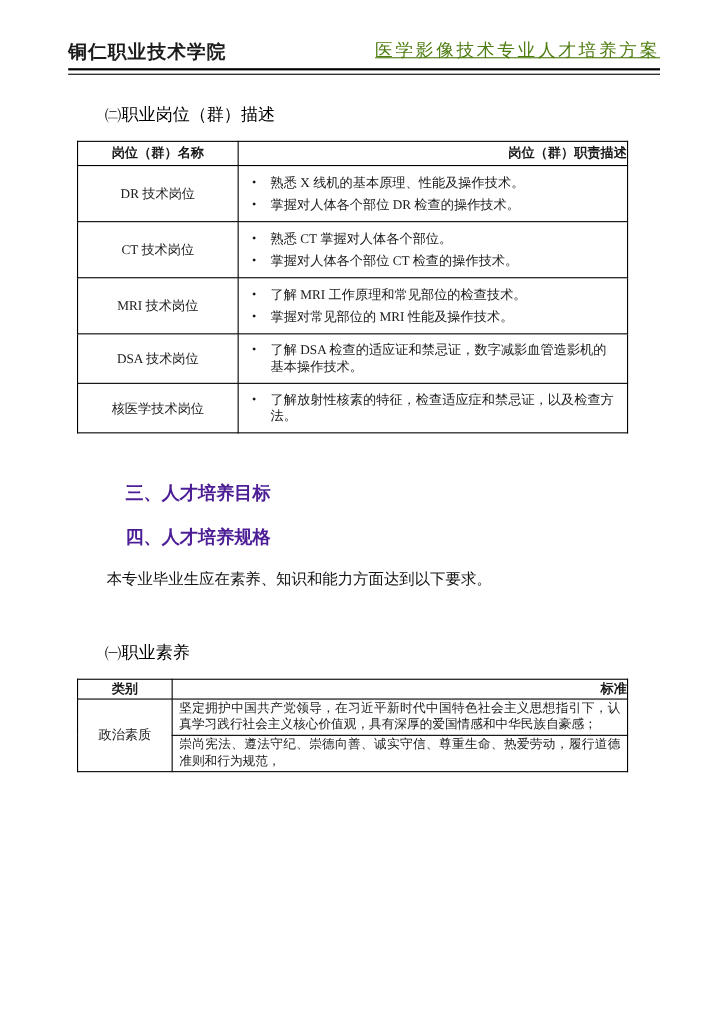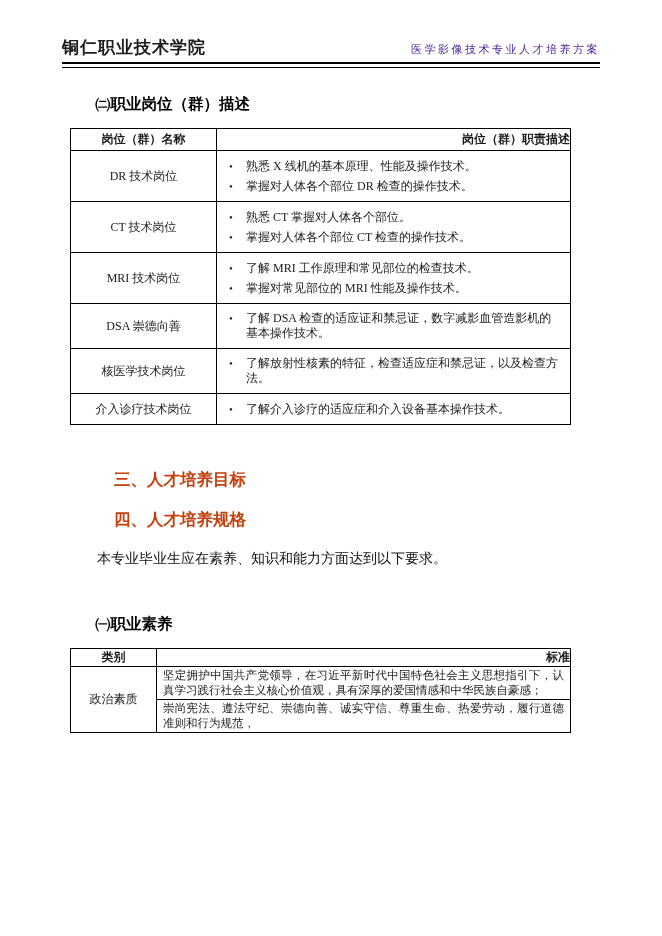--- a/index.html
+++ b/index.html
@@ -14,33 +14,33 @@
     color:#1a1a1a;
     overflow:hidden;
   }
   
   .hdr-row{display:flex;justify-content:space-between;align-items:flex-end;}
   .hdr-school{
     font-family:"Liberation Sans","DejaVu Sans",sans-serif;
     font-weight:bold;font-size:17px;letter-spacing:1px;color:#1c1c1c;
   }
   .hdr-doc{
-    font-size:11px;color:#4c1d95;letter-spacing:2.5px;padding-bottom:2px;
+    font-size:16px;color:#4d7c0f;letter-spacing:2.5px;padding-bottom:2px;text-decoration:underline;
   }
   .hdr-rule{margin-top:3px;height:3px;border-top:2.5px solid #000;border-bottom:1.5px solid #000;}
 
   
   .h-sub{   
     font-family:"Liberation Sans","DejaVu Sans",sans-serif;
-    font-weight:bold;font-size:15.5px;color:#000;
+    font-weight:normal;font-size:15.5px;color:#000;
     margin:26px 0 13px 33px;
   }
   .h-main{  
     font-family:"Liberation Sans","DejaVu Sans",sans-serif;
-    font-weight:bold;font-size:16.5px;color:#c2410c;
+    font-weight:bold;font-size:16.5px;color:#4c1d95;
     margin:0 0 0 52px;
   }
 
   
   table{border-collapse:collapse;width:501px;margin-left:8px;table-layout:fixed;}
   table,th,td{border:1px solid #000;}
   table{border-width:1.5px;}
   th{
     font-family:"Liberation Sans","DejaVu Sans",sans-serif;
     font-weight:bold;font-size:12px;text-align:right;padding:0;
@@ -120,43 +120,34 @@
               <span class="bullet">•</span>
               <span>了解 MRI 工作原理和常见部位的检查技术。</span>
             </div>
           <div class="duty">
               <span class="bullet">•</span>
               <span>掌握对常见部位的 MRI 性能及操作技术。</span>
             </div>
         </td>
       </tr>
       <tr class="row-single">
-        <td class="cell-name">DSA 崇德向善</td>
+        <td class="cell-name">DSA 技术岗位</td>
         <td class="cell-duties">
           <div class="duty">
               <span class="bullet">•</span>
               <span>了解 DSA 检查的适应证和禁忌证，数字减影血管造影机的基本操作技术。</span>
             </div>
         </td>
       </tr>
       <tr class="row-single">
         <td class="cell-name">核医学技术岗位</td>
         <td class="cell-duties">
           <div class="duty">
               <span class="bullet">•</span>
               <span>了解放射性核素的特征，检查适应症和禁忌证，以及检查方法。</span>
-            </div>
-        </td>
-      </tr>
-      <tr class="row-single">
-        <td class="cell-name">介入诊疗技术岗位</td>
-        <td class="cell-duties">
-          <div class="duty">
-              <span class="bullet">•</span>
-              <span>了解介入诊疗的适应症和介入设备基本操作技术。</span>
             </div>
         </td>
       </tr>
     </tbody>
   </table>
 
   <div class="spacer-lg"></div>
   <div class="h-main">三、人才培养目标</div>
 
   <div class="spacer-md"></div>

